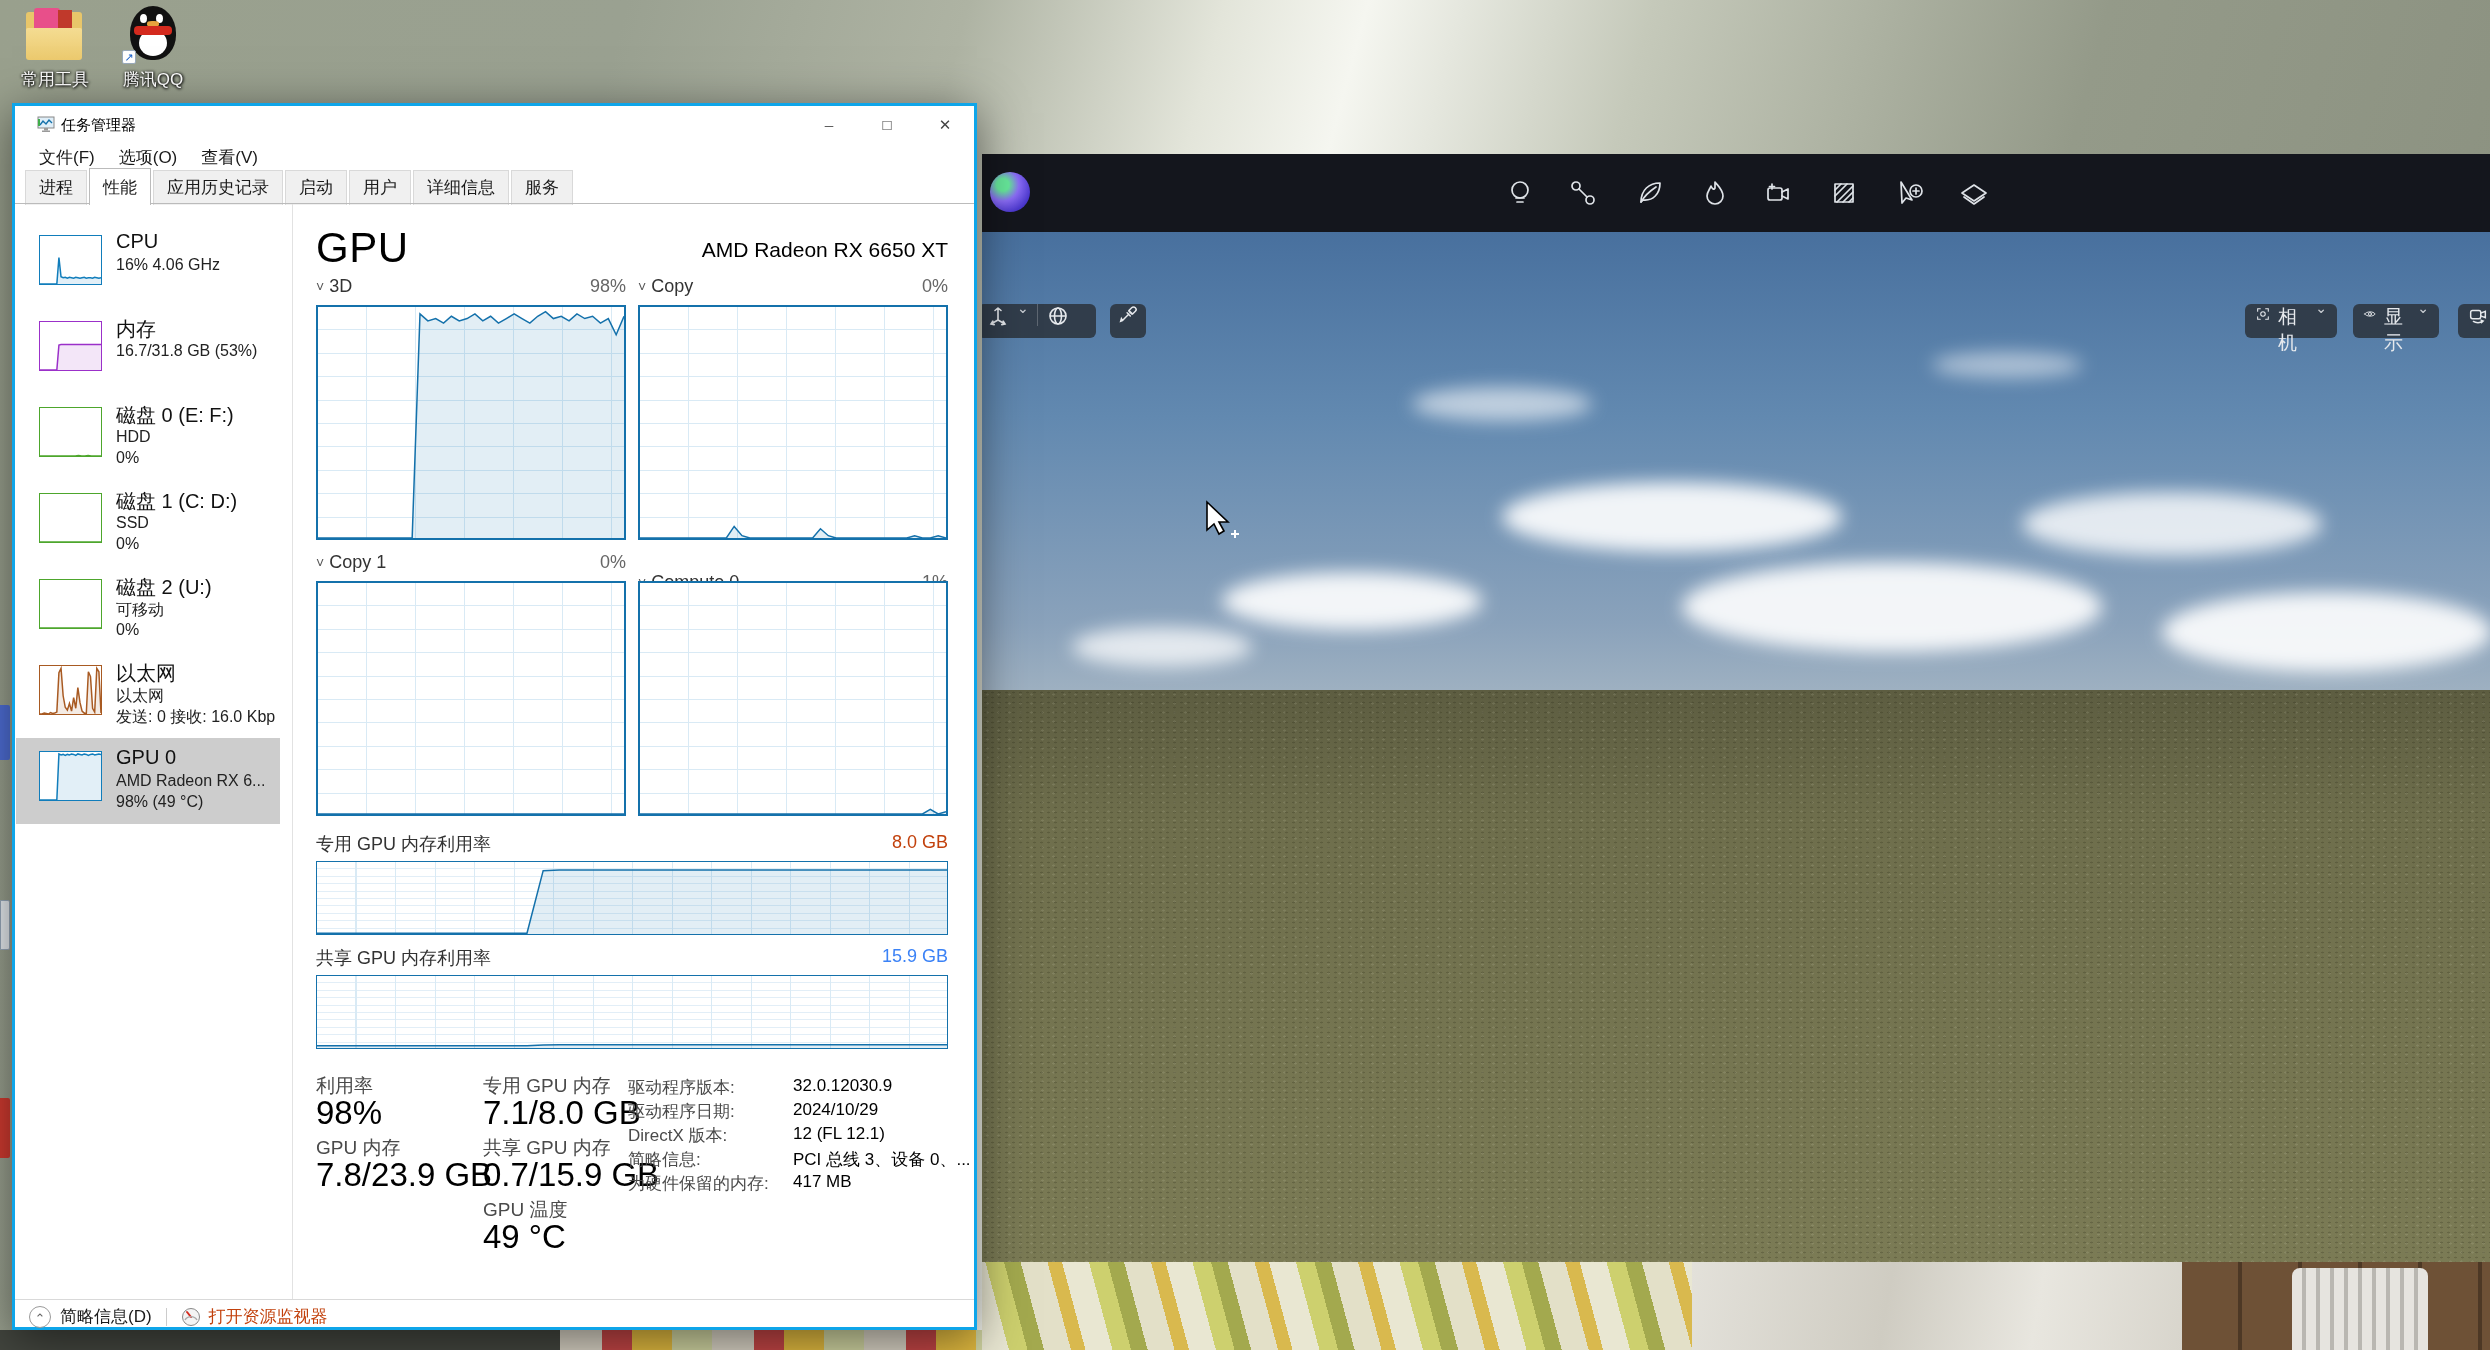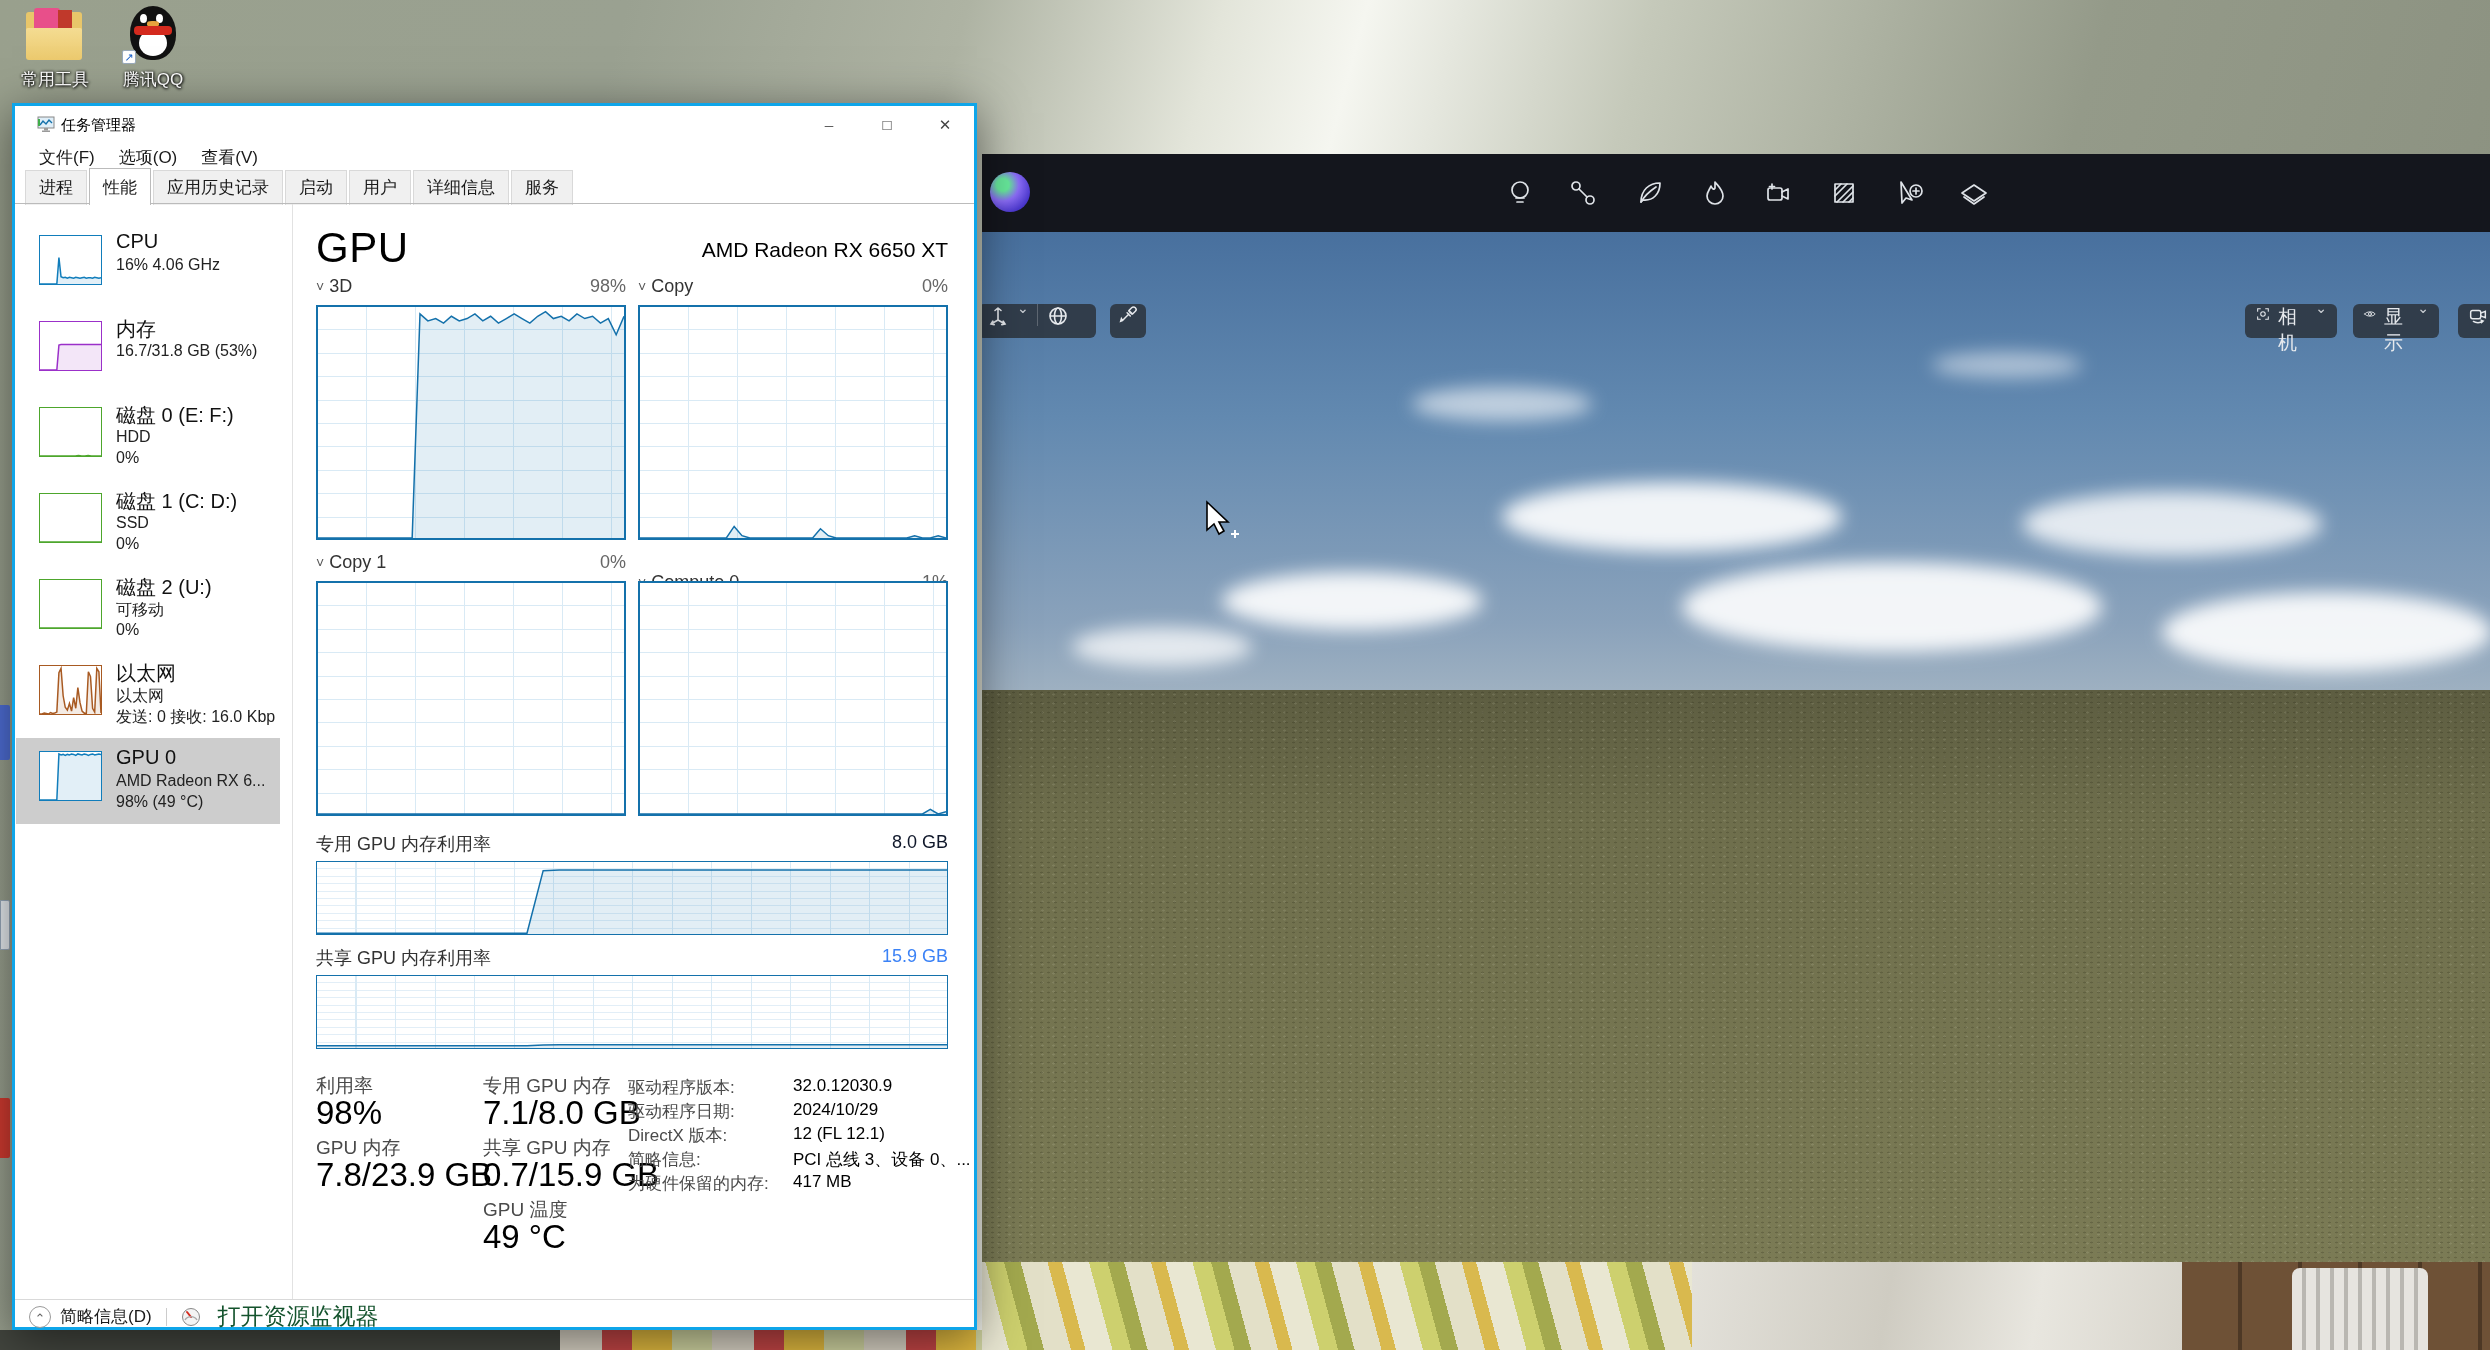--- a/index.html
+++ b/index.html
@@ -100,21 +100,21 @@
   .stat-label { position:absolute; font-size:19px; color:#4a4a4a; white-space:nowrap; }
   .stat-value { position:absolute; font-size:33px; color:#000; white-space:nowrap; }
   .det-label { position:absolute; font-size:17px; color:#4a4a4a; white-space:nowrap; }
   .det-value { position:absolute; font-size:17px; color:#000; white-space:nowrap; }
 
   #tm-footer { position:absolute; left:0; top:1193px; width:100%; height:34px; border-top:1px solid #d9d9d9; display:flex; align-items:center; padding-left:14px; }
   #collapse-circle { width:22px; height:22px; border:1px solid #9a9a9a; border-radius:50%; text-align:center; line-height:19px; color:#666; font-size:13px; cursor:pointer; }
   #collapse-circle::before { content:"⌃"; position:relative; top:2px; }
   #summary-label { font-size:17px; color:#1a1a1a; margin-left:9px; cursor:pointer; }
   .foot-div { width:1px; height:18px; background:#ccc; margin:0 14px; }
-  #resmon-link { font-size:23px; color:#14532d; margin-left:17px; cursor:pointer; }
+  #resmon-link { font-size:17px; color:#c2410c; margin-left:8px; cursor:pointer; }
 
   
   #cursor { left:1203px; top:500px; width:40px; height:46px; z-index:10; pointer-events:none; }
 </style>
 </head>
 <body>
 
 <div class="desk-icon" style="left:0;top:6px">
   <div class="art">
     <div class="folder-back"></div>
@@ -382,21 +382,21 @@
   </div>
   <div class="chartbox" style="left:623px;top:475px;width:310px;height:235px">
     <svg class="chart-svg" viewBox="0 0 100 100" preserveAspectRatio="none">
         <polygon points="0,100 0.00,100 2.56,100 5.13,100 7.69,100 10.26,100 12.82,100 15.38,100 17.95,100 20.51,100 23.08,100 25.64,100 28.21,100 30.77,100 33.33,100 35.90,100 38.46,100 41.03,100 43.59,100 46.15,100 48.72,100 51.28,100 53.85,100 56.41,100 58.97,100 61.54,100 64.10,100 66.67,100 69.23,100 71.79,100 74.36,100 76.92,100 79.49,100 82.05,100 84.62,100 87.18,100 89.74,100 92.31,100 94.87,98 97.44,100 100.00,99 100,100" class="chart-area"></polygon>
         <polyline points="0.00,100 2.56,100 5.13,100 7.69,100 10.26,100 12.82,100 15.38,100 17.95,100 20.51,100 23.08,100 25.64,100 28.21,100 30.77,100 33.33,100 35.90,100 38.46,100 41.03,100 43.59,100 46.15,100 48.72,100 51.28,100 53.85,100 56.41,100 58.97,100 61.54,100 64.10,100 66.67,100 69.23,100 71.79,100 74.36,100 76.92,100 79.49,100 82.05,100 84.62,100 87.18,100 89.74,100 92.31,100 94.87,98 97.44,100 100.00,99" class="chart-line"></polyline>
       </svg>
   </div>
 
   <div class="mem-head" style="left:301px;top:726px">
     <span>专用 GPU 内存利用率</span>
-    <span class="pct" style="color:#0f172a">8.0 GB</span>
+    <span class="pct" style="color:#c2410c">8.0 GB</span>
   </div>
   <div class="membox" style="left:301px;top:755px;width:632px;height:74px">
     <svg class="chart-svg" viewBox="0 0 100 100" preserveAspectRatio="none">
         <polygon points="0,100 0.00,99 2.56,99 5.13,99 7.69,99 10.26,99 12.82,99 15.38,99 17.95,99 20.51,99 23.08,99 25.64,99 28.21,99 30.77,99 33.33,99 35.90,12 38.46,11 41.03,11 43.59,11 46.15,11 48.72,11 51.28,11 53.85,11 56.41,11 58.97,11 61.54,11 64.10,11 66.67,11 69.23,11 71.79,11 74.36,11 76.92,11 79.49,11 82.05,11 84.62,11 87.18,11 89.74,11 92.31,11 94.87,11 97.44,11 100.00,11 100,100" class="chart-area"></polygon>
         <polyline points="0.00,99 2.56,99 5.13,99 7.69,99 10.26,99 12.82,99 15.38,99 17.95,99 20.51,99 23.08,99 25.64,99 28.21,99 30.77,99 33.33,99 35.90,12 38.46,11 41.03,11 43.59,11 46.15,11 48.72,11 51.28,11 53.85,11 56.41,11 58.97,11 61.54,11 64.10,11 66.67,11 69.23,11 71.79,11 74.36,11 76.92,11 79.49,11 82.05,11 84.62,11 87.18,11 89.74,11 92.31,11 94.87,11 97.44,11 100.00,11" class="chart-line"></polyline>
       </svg>
   </div>
   <div class="mem-head" style="left:301px;top:840px">
     <span>共享 GPU 内存利用率</span>
     <span class="pct" style="color:#3b82f6">15.9 GB</span>

